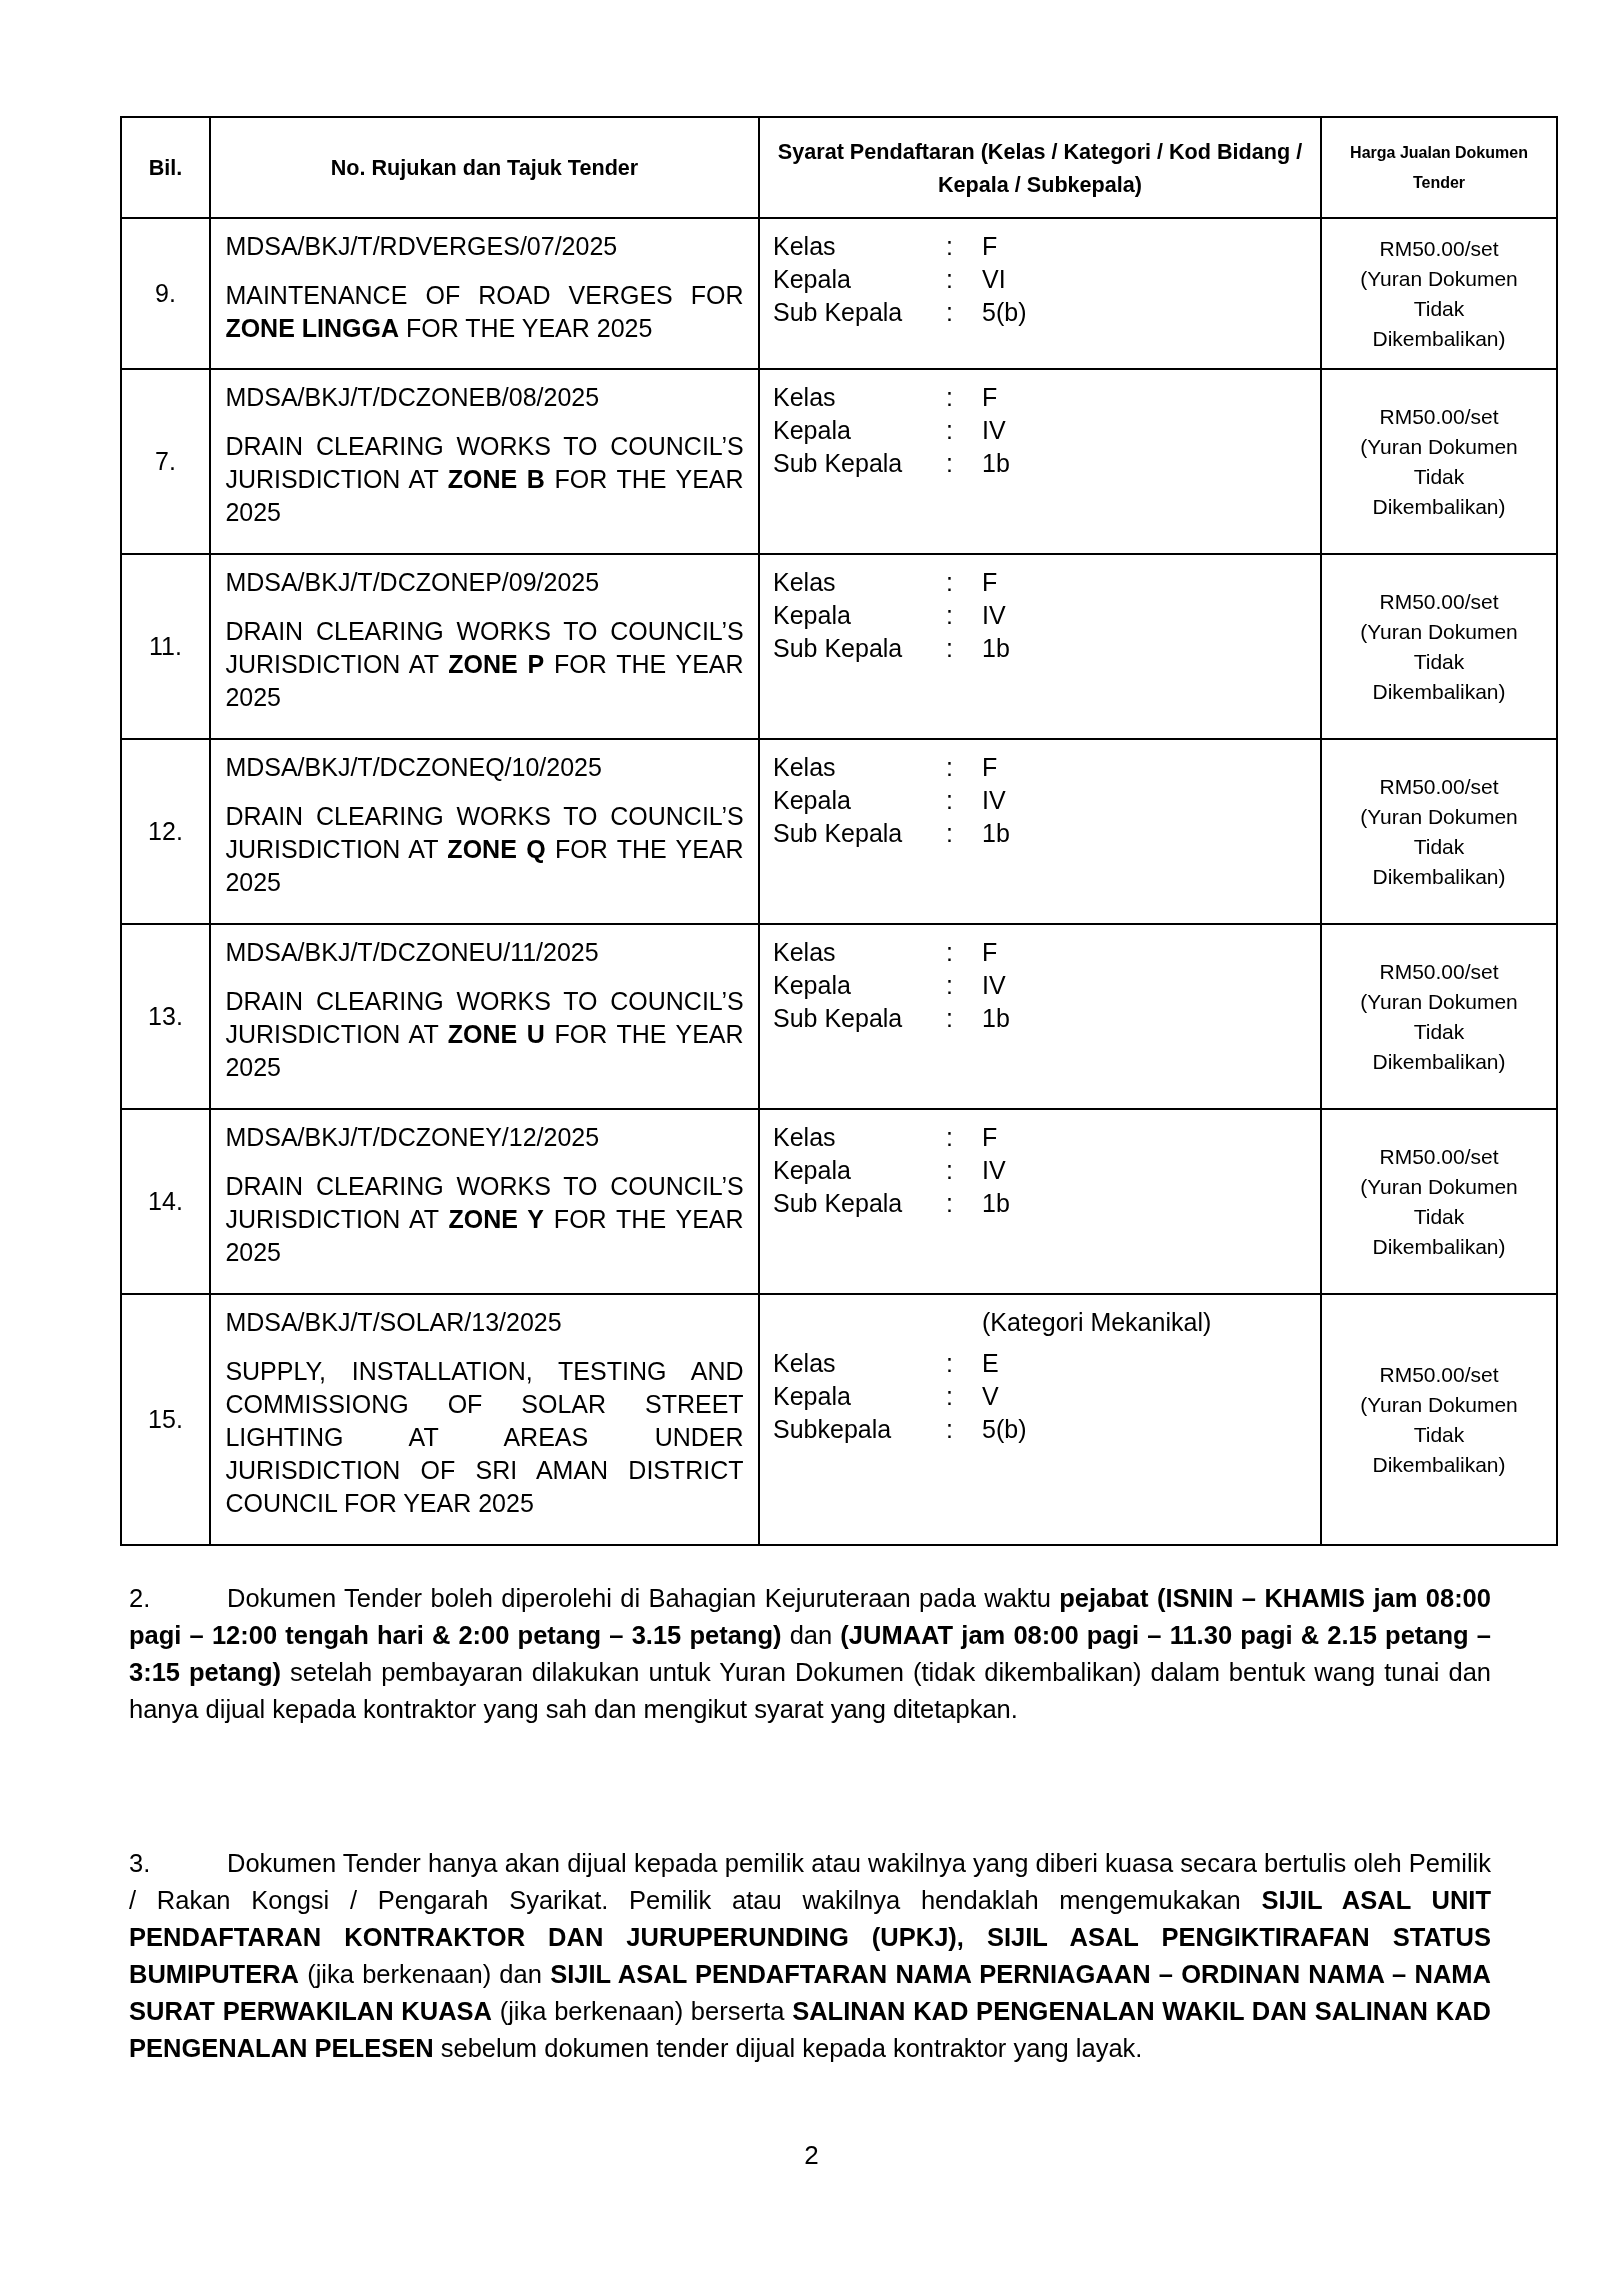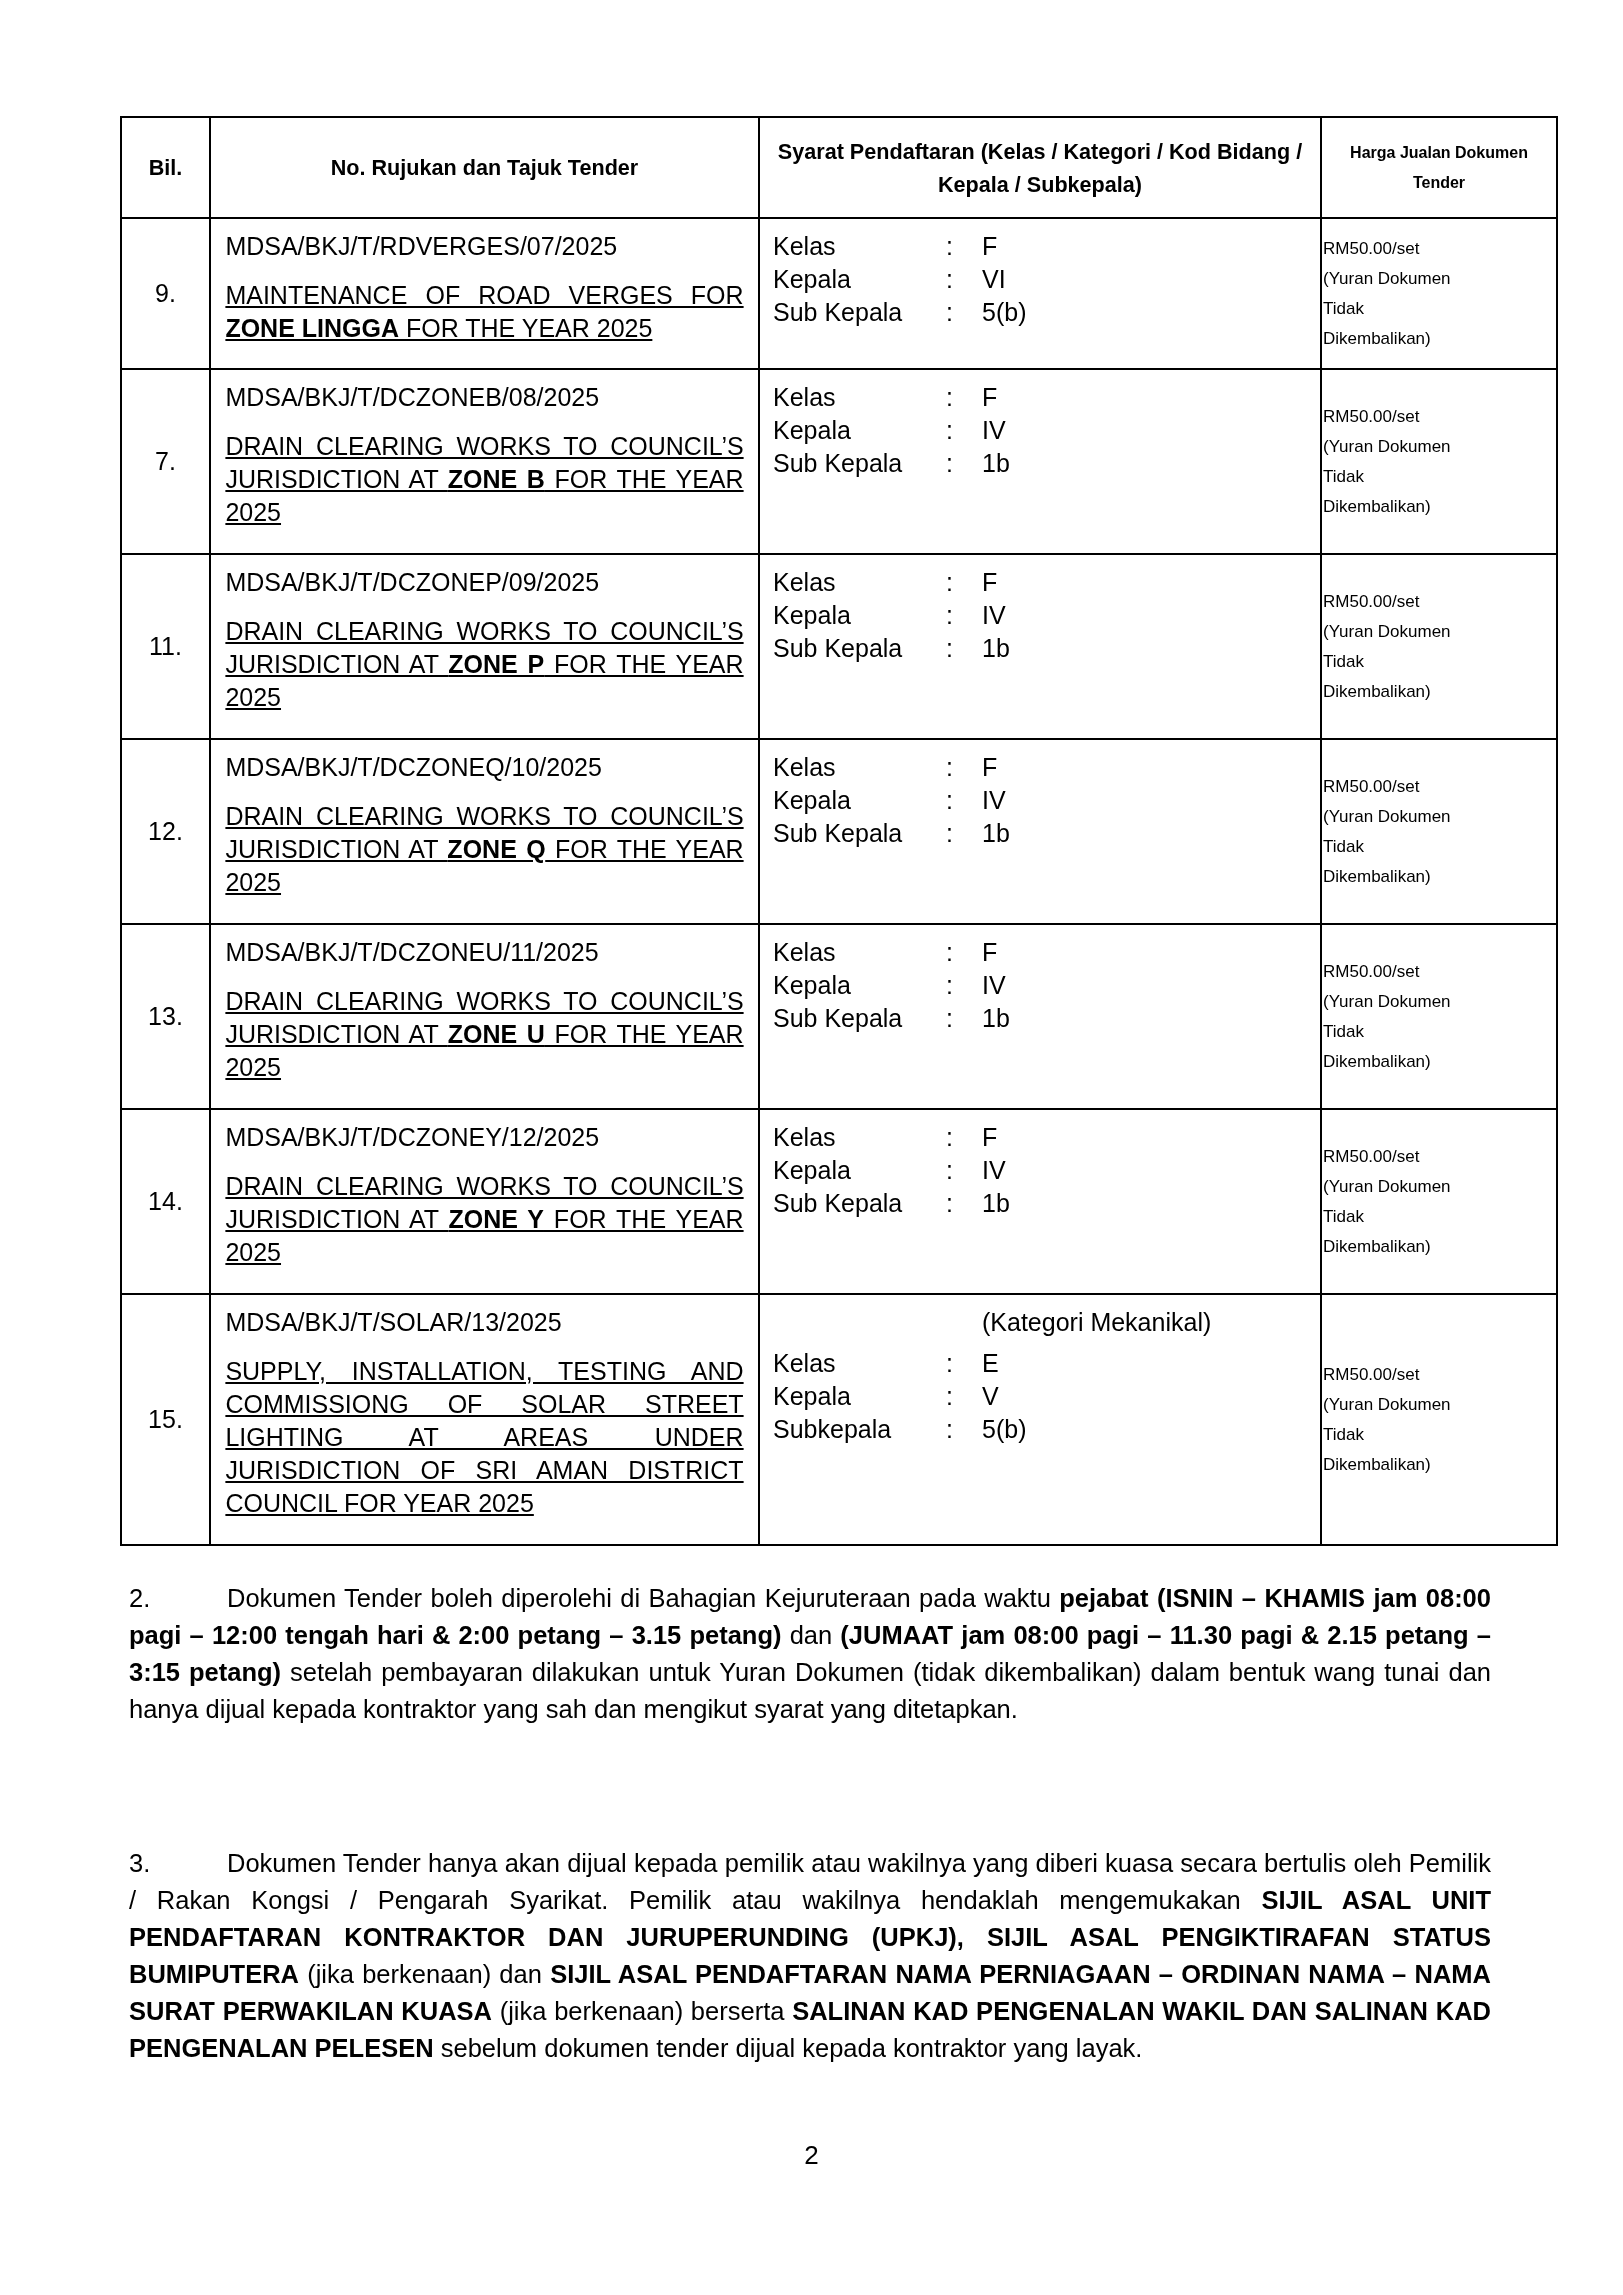--- a/index.html
+++ b/index.html
@@ -10,30 +10,30 @@
                   border-collapse: collapse; table-layout: fixed; }
   .tender-table th, .tender-table td { border: 2px solid #000; vertical-align: middle; }
   .tender-table th { font-weight: bold; font-size: 21.6px; line-height: 33px; text-align: center; height: 99px; padding: 0 6.5px; }
   .tender-table th.price-h { font-size: 16px; line-height: 30px; }
   col.c-bil { width: 89px; } col.c-ref { width: 549px; } col.c-req { width: 562px; } col.c-price { width: 236px; }
 
   .tender-table td { font-size: 25px; line-height: 33px; }
   td.bil { text-align: center; }
   td.title-cell { padding: 10.5px 14.4px 14.4px 14.4px; vertical-align: top; }
   .ref-no { display: block; margin-bottom: 16.4px; }
-  .title-text { display: block; text-align: justify; text-align-last: left; text-decoration: underline; }
+  .title-text { display: block; text-align: justify; text-align-last: left; }
   .title-text b { font-weight: bold; }
 
   td.req-cell { vertical-align: top; padding: 10.5px 13px; }
   .req-line { display: flex; }
   .req-label { width: 173px; }
   .req-colon { width: 36px; }
   .req-cat { padding-left: 209px; margin-bottom: 8px; }
 
-  td.price-cell { text-align: left; font-size: 17px; line-height: 30px; padding: 0 1px; }
+  td.price-cell { text-align: center; font-size: 21px; line-height: 30px; padding: 0 21px; }
   td.price-cell .price-inner { display: block; }
 
   .para { position: absolute; left: 129px; width: 1362px; font-size: 25.5px; line-height: 37px;
           text-align: justify; }
   .para b { font-weight: bold; }
   .para .num { display: inline-block; width: 98px; }
   #para2 { top: 1580px; }
   #para3 { top: 1845px; }
 
   .page-number { position: absolute; top: 2140px; left: 0; width: 1623px; text-align: center;

